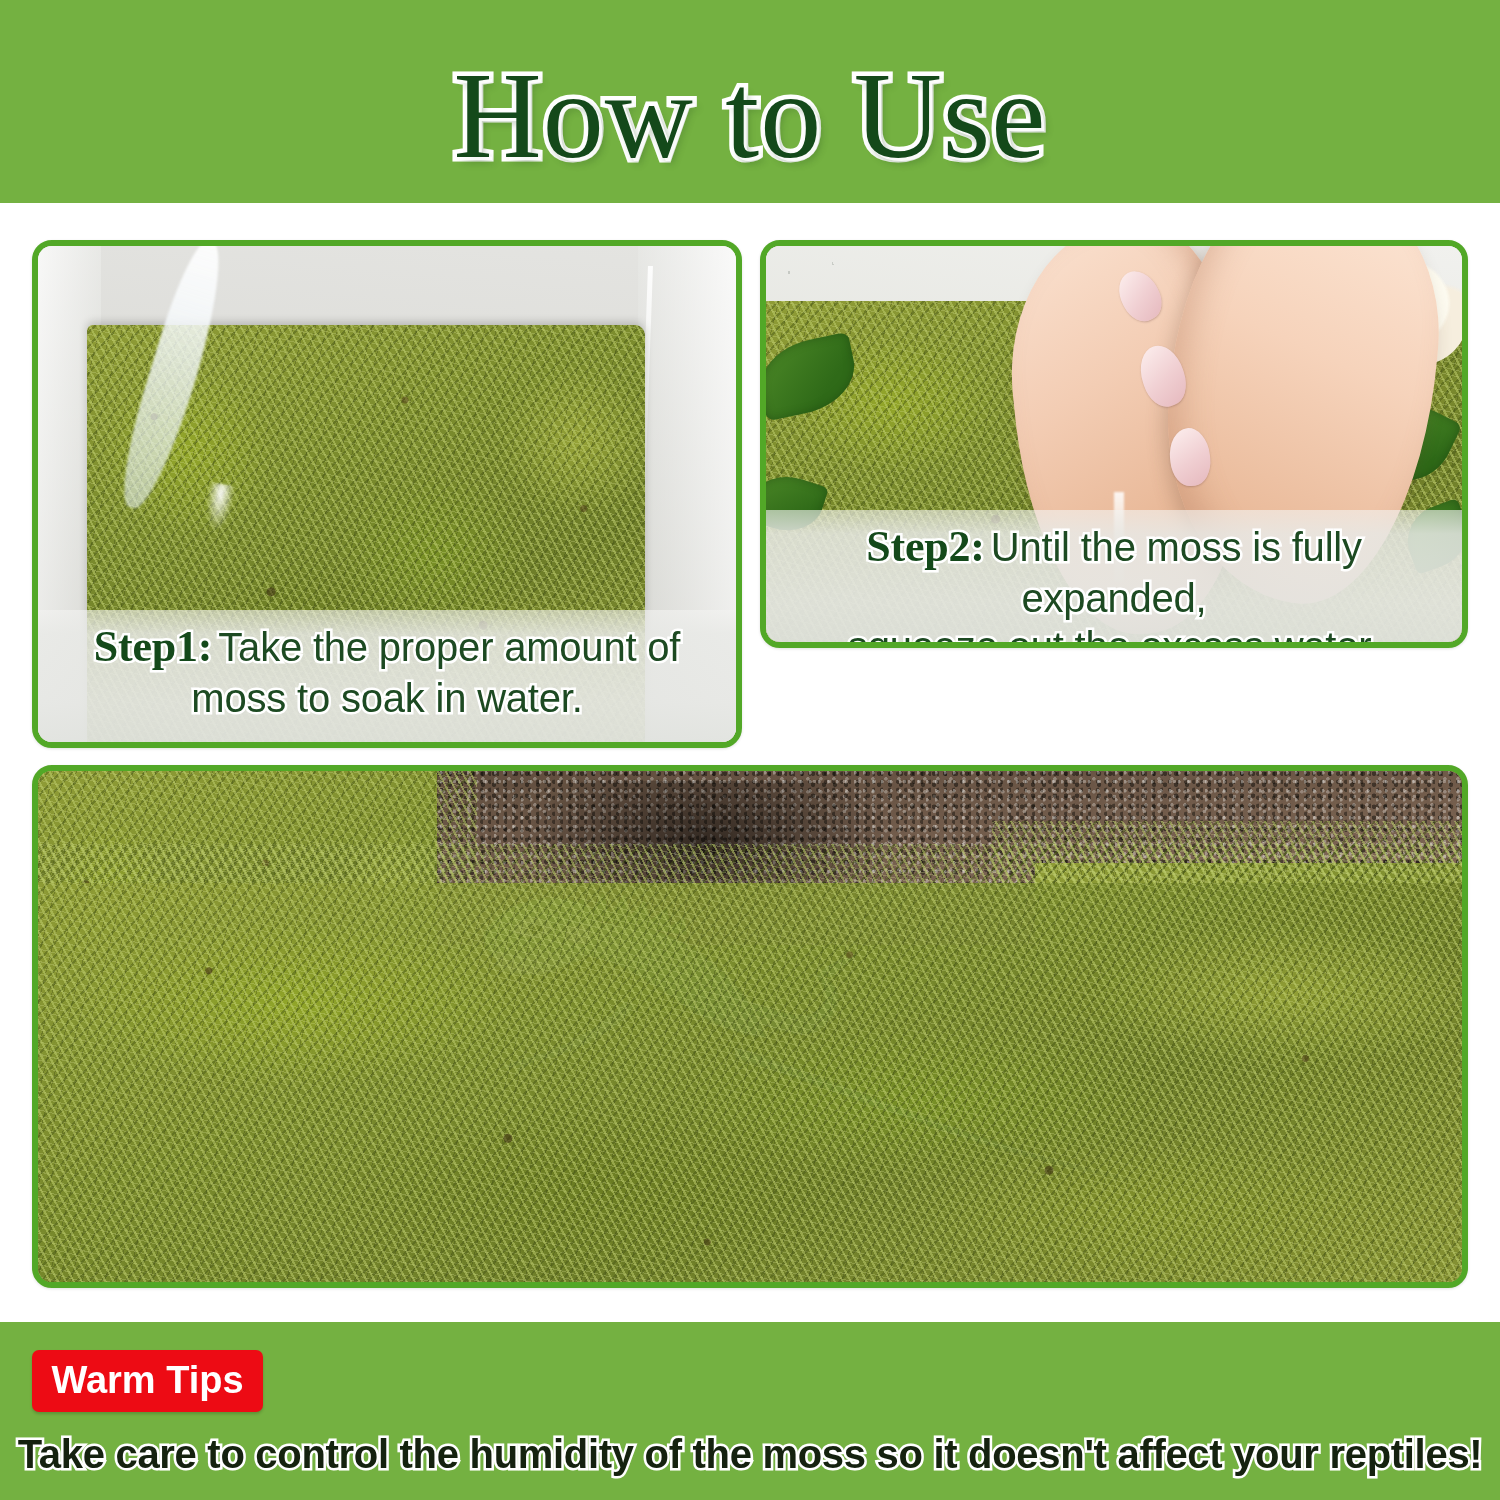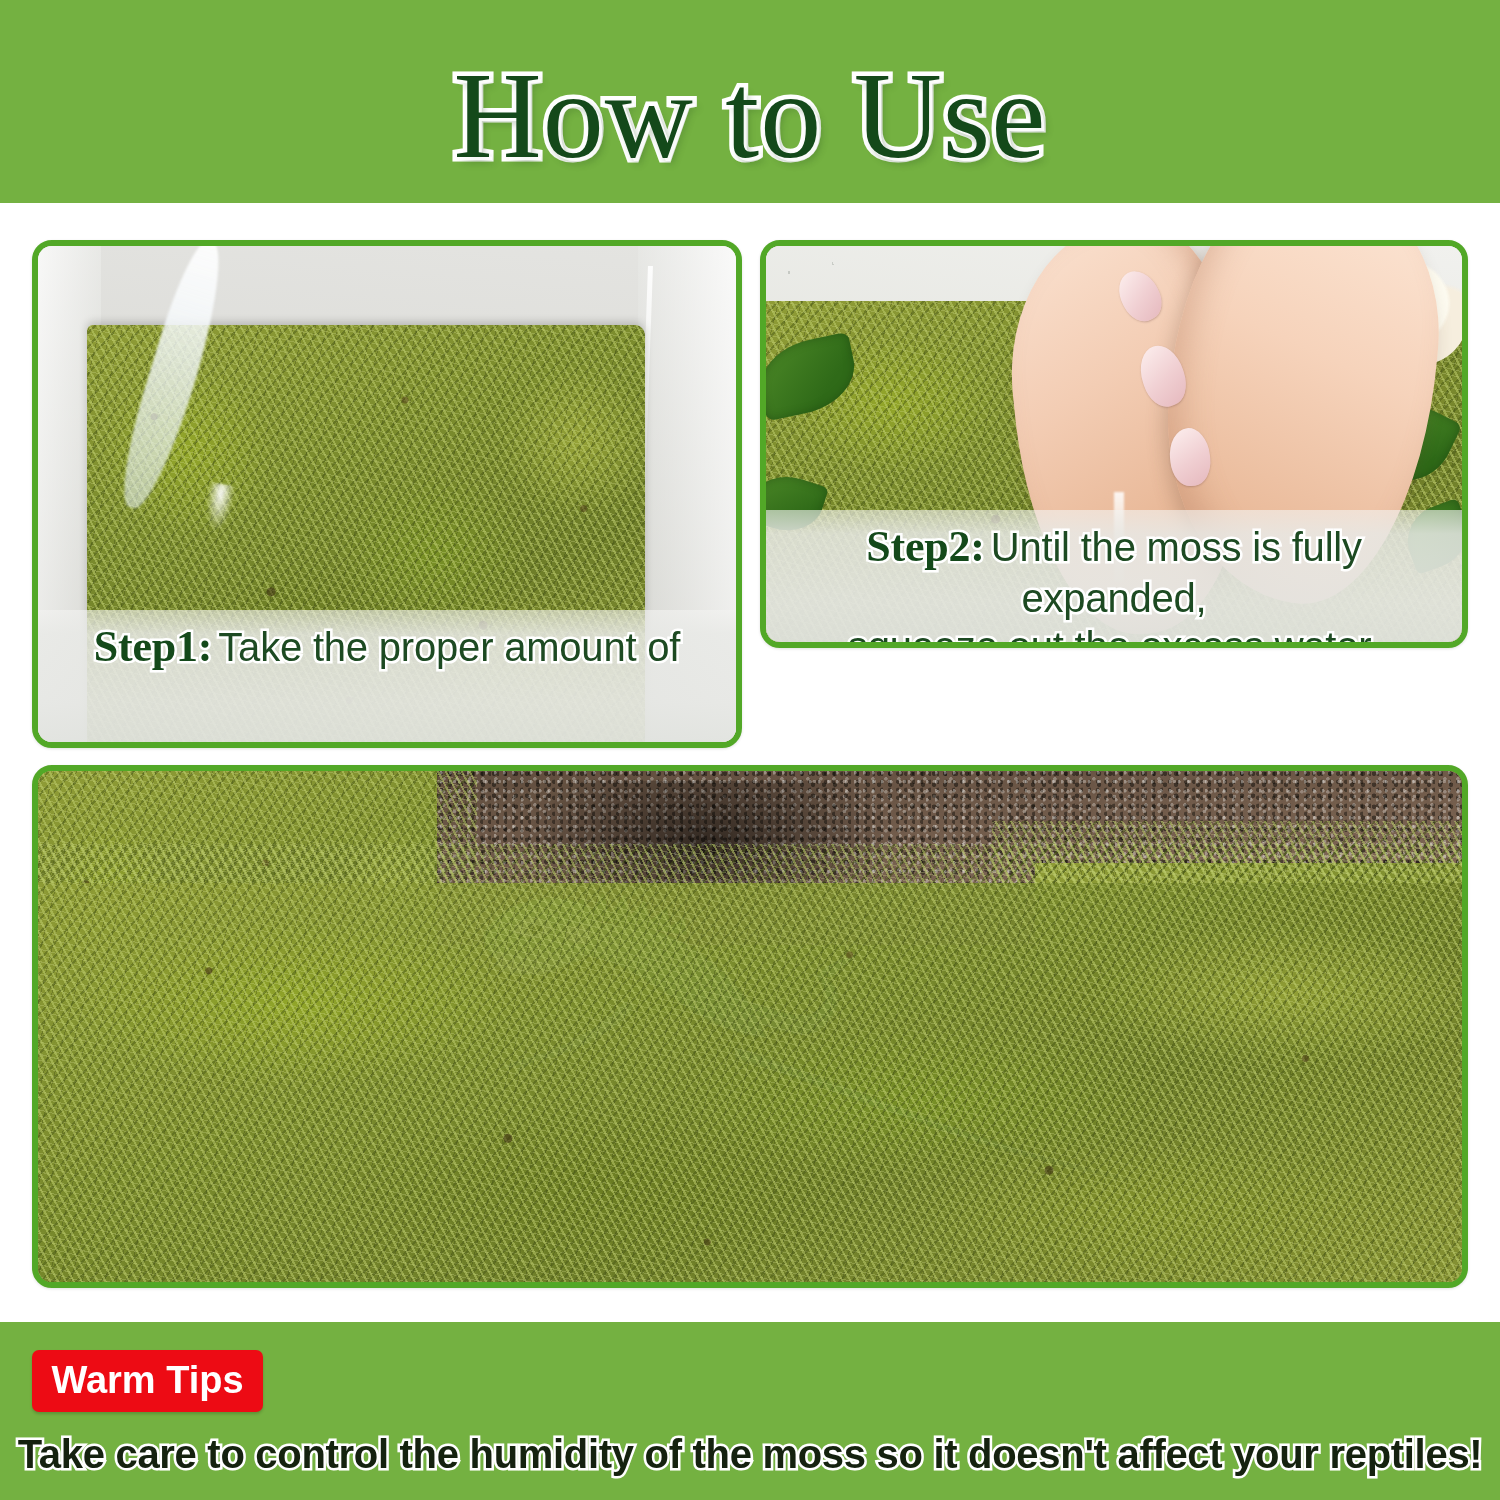--- a/index.html
+++ b/index.html
@@ -330,20 +330,21 @@
         <div class="moss-base"></div>
         <div class="moss-fiber"></div>
         <div class="moss-speck"></div>
       </div>
       <div class="water-stream"></div>
       <div class="water-splash"></div>
     </div>
     <div class="caption caption-2line" id="caption-step1">
       <div class="cap-text">
         <span class="step-label">Step1:</span><span>Take the proper amount of</span><br>
+        <span>moss to soak in water.</span>
       </div>
     </div>
   </div>
 
   <div class="panel" id="panel-step2">
     <div class="photo" id="photo-step2">
       <div class="bg-white"></div>
       <div class="tray-wire"></div>
       <div class="moss-bed">
         <div class="moss-base"></div>

